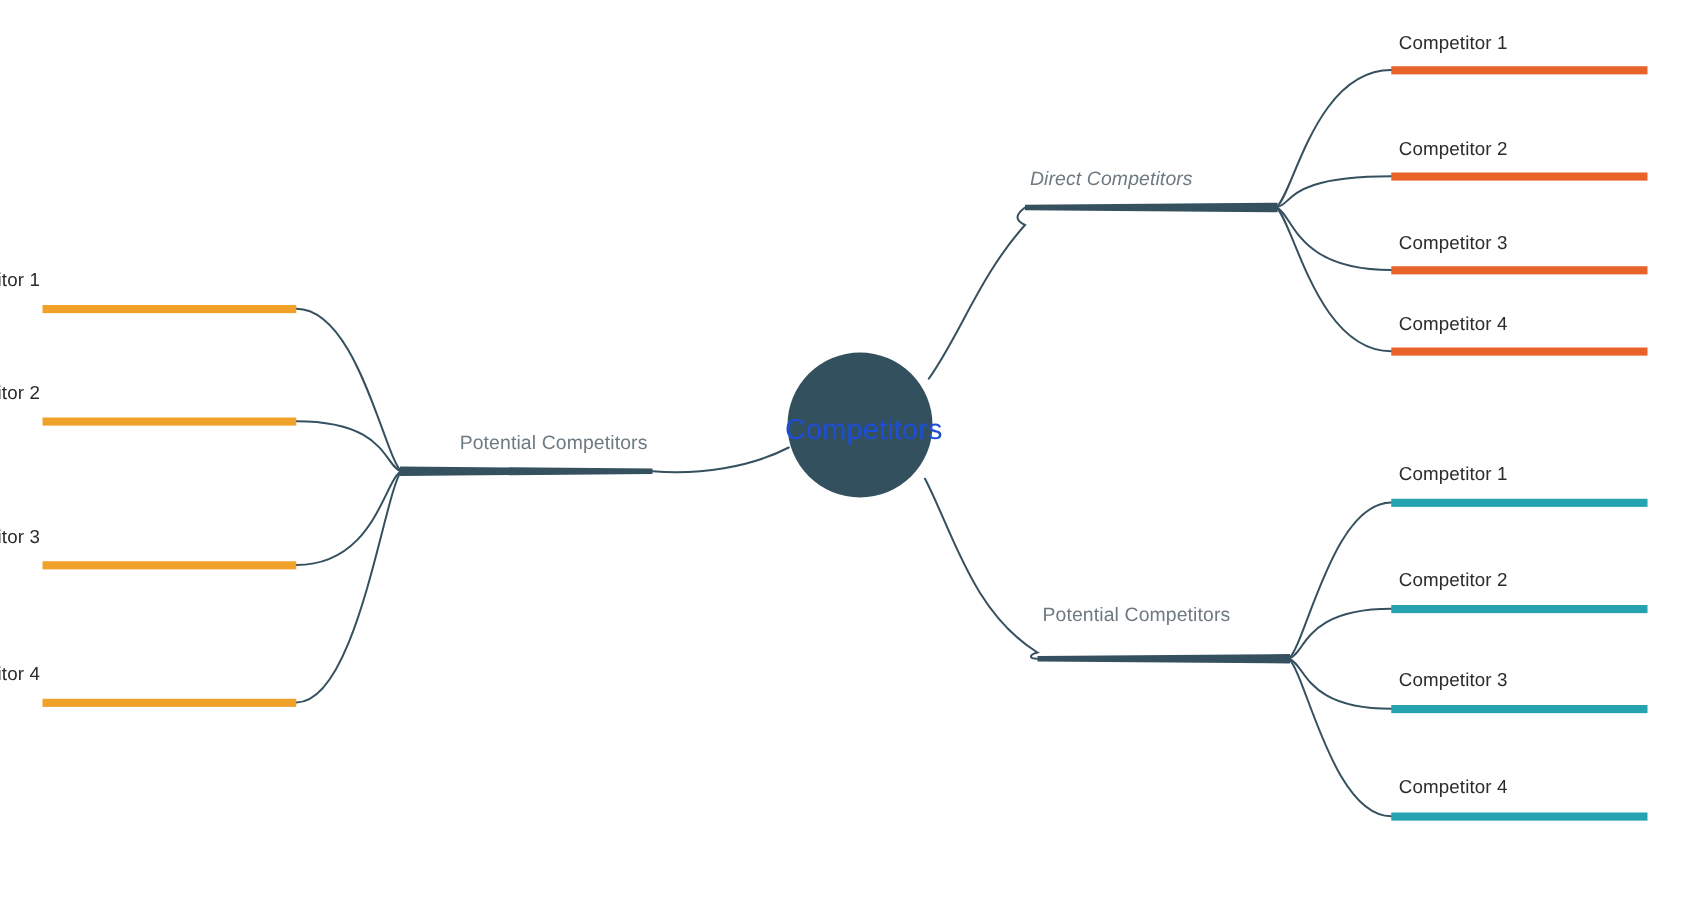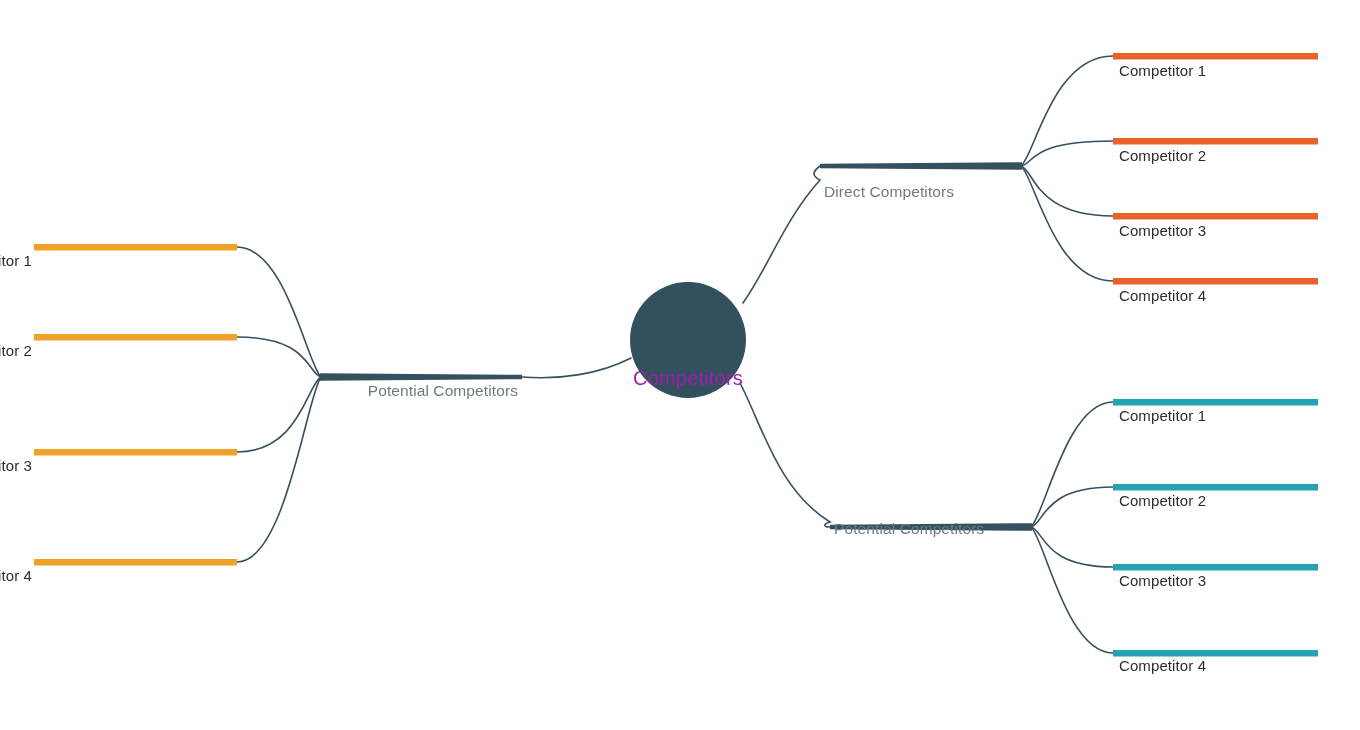--- a/index.html
+++ b/index.html
@@ -24,35 +24,34 @@
   svg.layer {
     position: absolute;
     top: 0; left: 0;
     width: 1360px;
     height: 730px;
   }
   .node-label {
     position: absolute;
     white-space: nowrap;
     line-height: 1;
-    margin-top: 36px;
   }
   .leaf-label {
     font-size: 15px;
     color: #2c2c2c;
     letter-spacing: 0.1px;
   }
   .branch-label {
     font-size: 15.5px;
     color: #6d7a82;
     letter-spacing: 0.1px;
   }
   .center-label {
-    font-size: 20px;
-    color: #a21caf;
+    font-size: 23px;
+    color: #1d4ed8;
     letter-spacing: 0.2px;
   }
   .right-align { text-align: right; }
 </style>
 </head>
 <body>
 
 <div id="mindmap-root">
 
   <svg class="layer" viewBox="0 0 1360 730" preserveAspectRatio="none" aria-hidden="true">
@@ -95,21 +94,21 @@
         <rect x="34" y="559" width="203" height="6.5" fill="#efa12a"></rect>
       </g>
     <g id="center-group">
         <circle cx="688" cy="340" r="58" fill="#33505f"></circle>
       </g>
   </svg>
 
   <div class="node-label center-label" id="center-label" style="left: 628px; top: 332px; width: 120px; text-align: center;">Competitors</div>
 
   <div id="label-layer">
-      <div class="node-label branch-label" style="left: 824px; top: 148px;">Direct Competitors</div>
+      <div class="node-label branch-label" style="left: 824px; top: 136px; font-style: italic;">Direct Competitors</div>
       <div class="node-label leaf-label" style="left: 1119px; top: 27px;">Competitor 1</div>
       <div class="node-label leaf-label" style="left: 1119px; top: 112px;">Competitor 2</div>
       <div class="node-label leaf-label" style="left: 1119px; top: 187px;">Competitor 3</div>
       <div class="node-label leaf-label" style="left: 1119px; top: 252px;">Competitor 4</div>
       <div class="node-label branch-label" style="left: 834px; top: 485px;">Potential Competitors</div>
       <div class="node-label leaf-label" style="left: 1119px; top: 372px;">Competitor 1</div>
       <div class="node-label leaf-label" style="left: 1119px; top: 457px;">Competitor 2</div>
       <div class="node-label leaf-label" style="left: 1119px; top: 537px;">Competitor 3</div>
       <div class="node-label leaf-label" style="left: 1119px; top: 622px;">Competitor 4</div>
       <div class="node-label branch-label right-align" style="left: 278px; top: 347px; width: 240px;">Potential Competitors</div>

